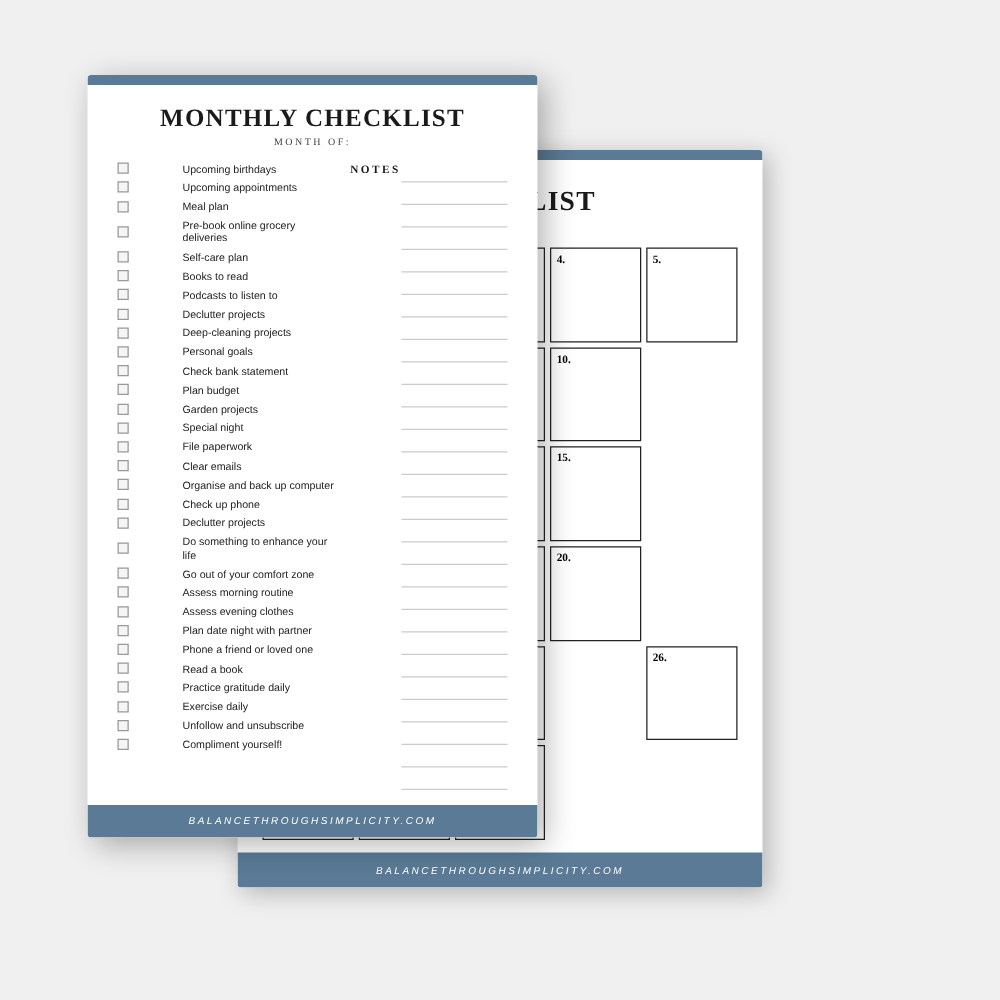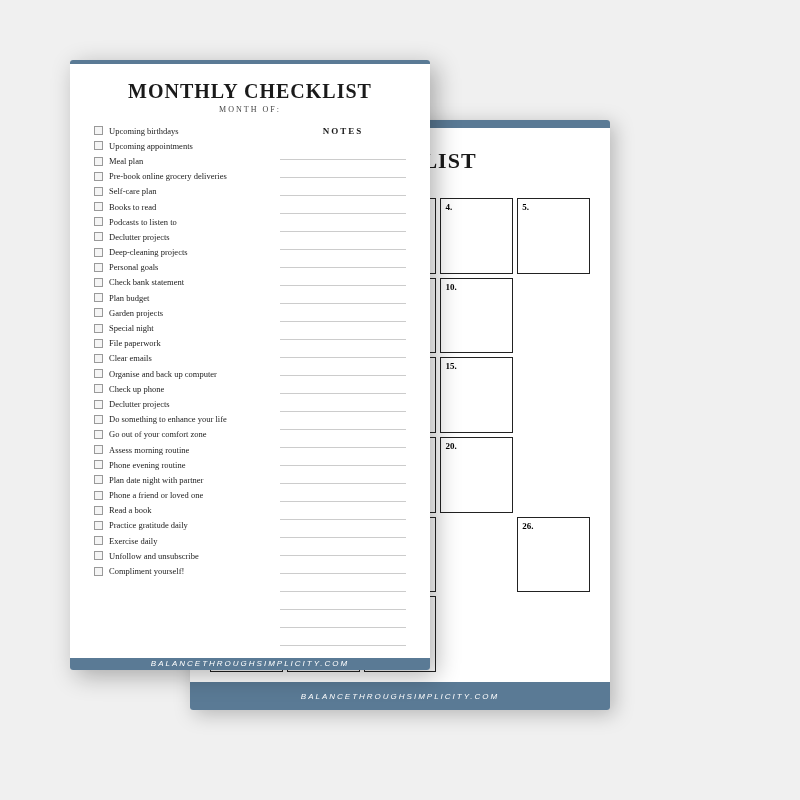--- a/index.html
+++ b/index.html
@@ -155,21 +155,21 @@
       flex: 1;
     }
 
     .checklist-col {
       flex: 1.4;
     }
 
     .notes-col {
       flex: 1;
       display: flex;
-      flex-direction: column;
+      flex-direction: row;
     }
 
     .notes-label {
       font-size: 9px;
       font-weight: bold;
       letter-spacing: 2px;
       text-align: center;
       margin-bottom: 8px;
       color: #1a1a1a;
     }
@@ -196,21 +196,22 @@
       height: 9px;
       border: 1px solid #999;
       flex-shrink: 0;
       background: #f5f5f5;
     }
 
     .item-label {
       font-size: 8.5px;
       color: #222;
       line-height: 1.2;
-      font-family: Liberation Serif, serif;
+      font-family: Liberation Sans, sans-serif;
+      margin-left: 37px;
     }
   </style>
 </head>
 <body>
 
 <div class="scene">
 
   <div class="page-back">
     <div class="header-strip"></div>
     <div class="content">
@@ -342,21 +343,21 @@
             <div class="checklist-item">
       <div class="checkbox"></div>
       <span class="item-label">Go out of your comfort zone</span>
     </div>
             <div class="checklist-item">
       <div class="checkbox"></div>
       <span class="item-label">Assess morning routine</span>
     </div>
             <div class="checklist-item">
       <div class="checkbox"></div>
-      <span class="item-label">Phone evening routine</span>
+      <span class="item-label">Assess evening clothes</span>
     </div>
             <div class="checklist-item">
       <div class="checkbox"></div>
       <span class="item-label">Plan date night with partner</span>
     </div>
             <div class="checklist-item">
       <div class="checkbox"></div>
       <span class="item-label">Phone a friend or loved one</span>
     </div>
             <div class="checklist-item">

